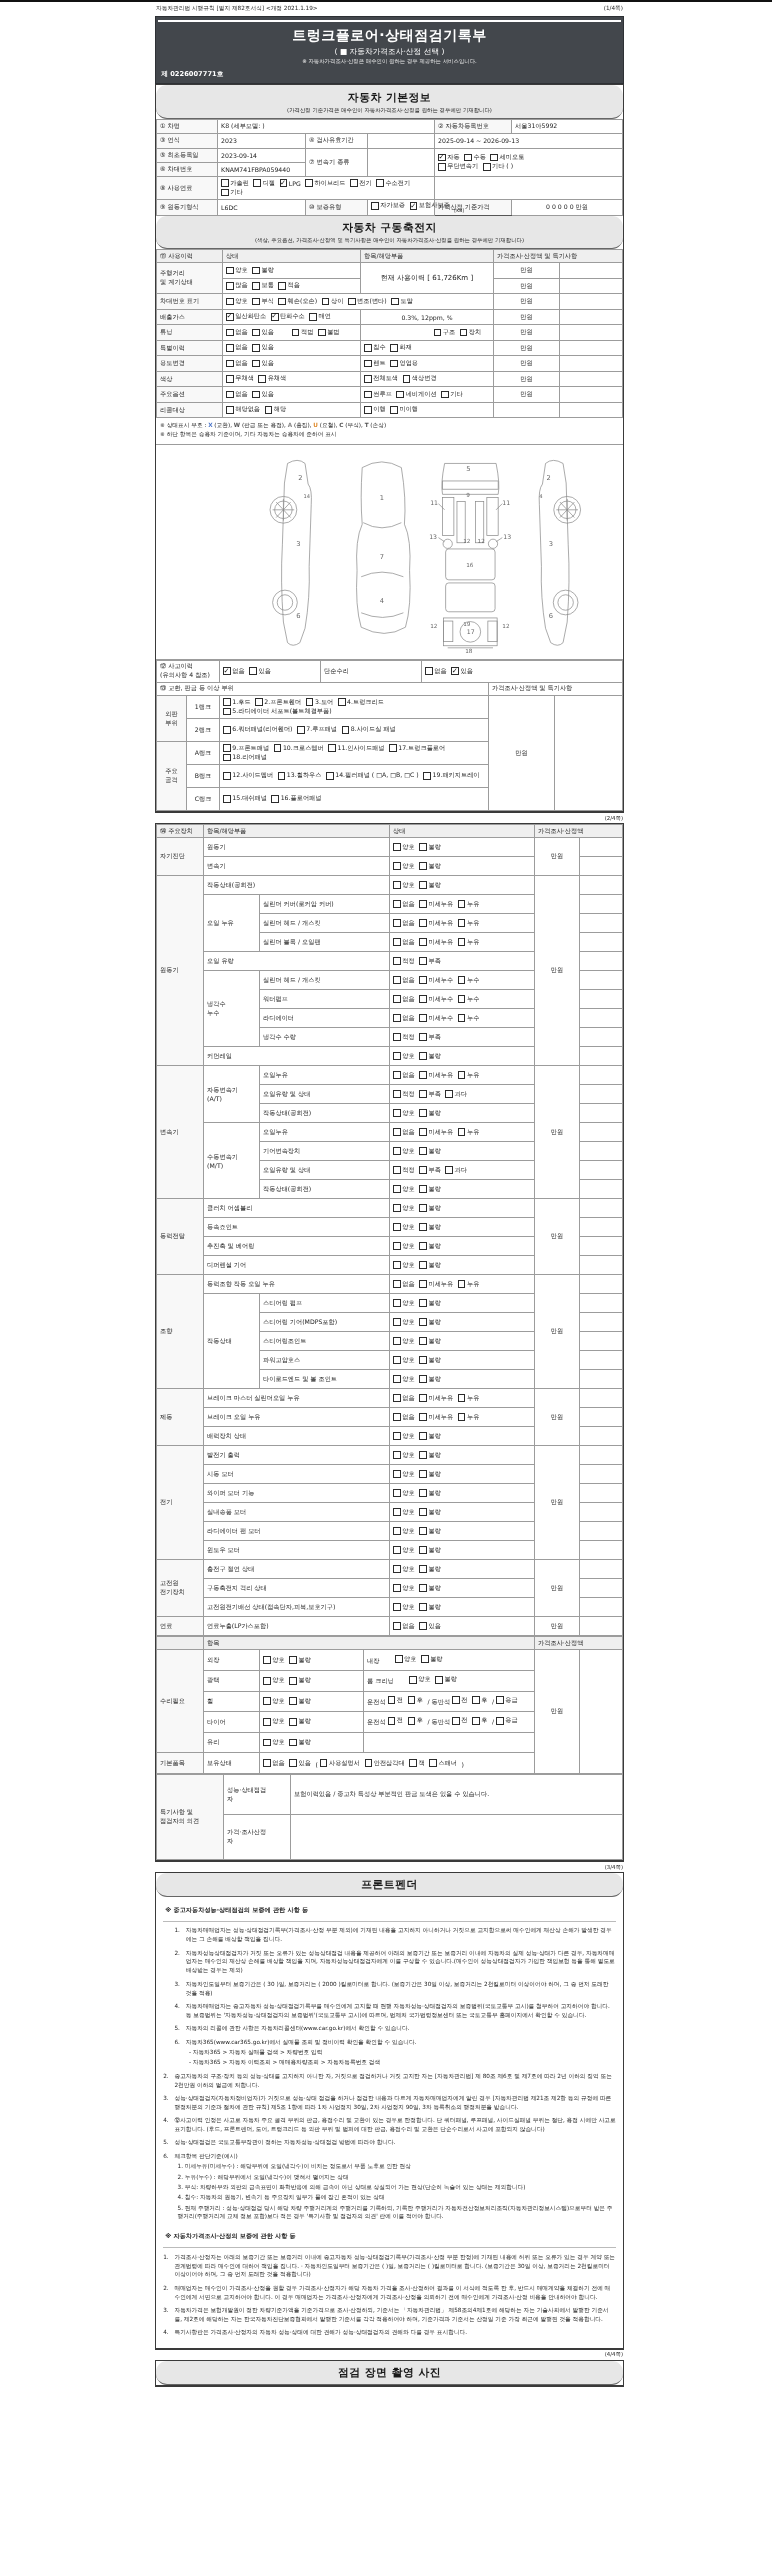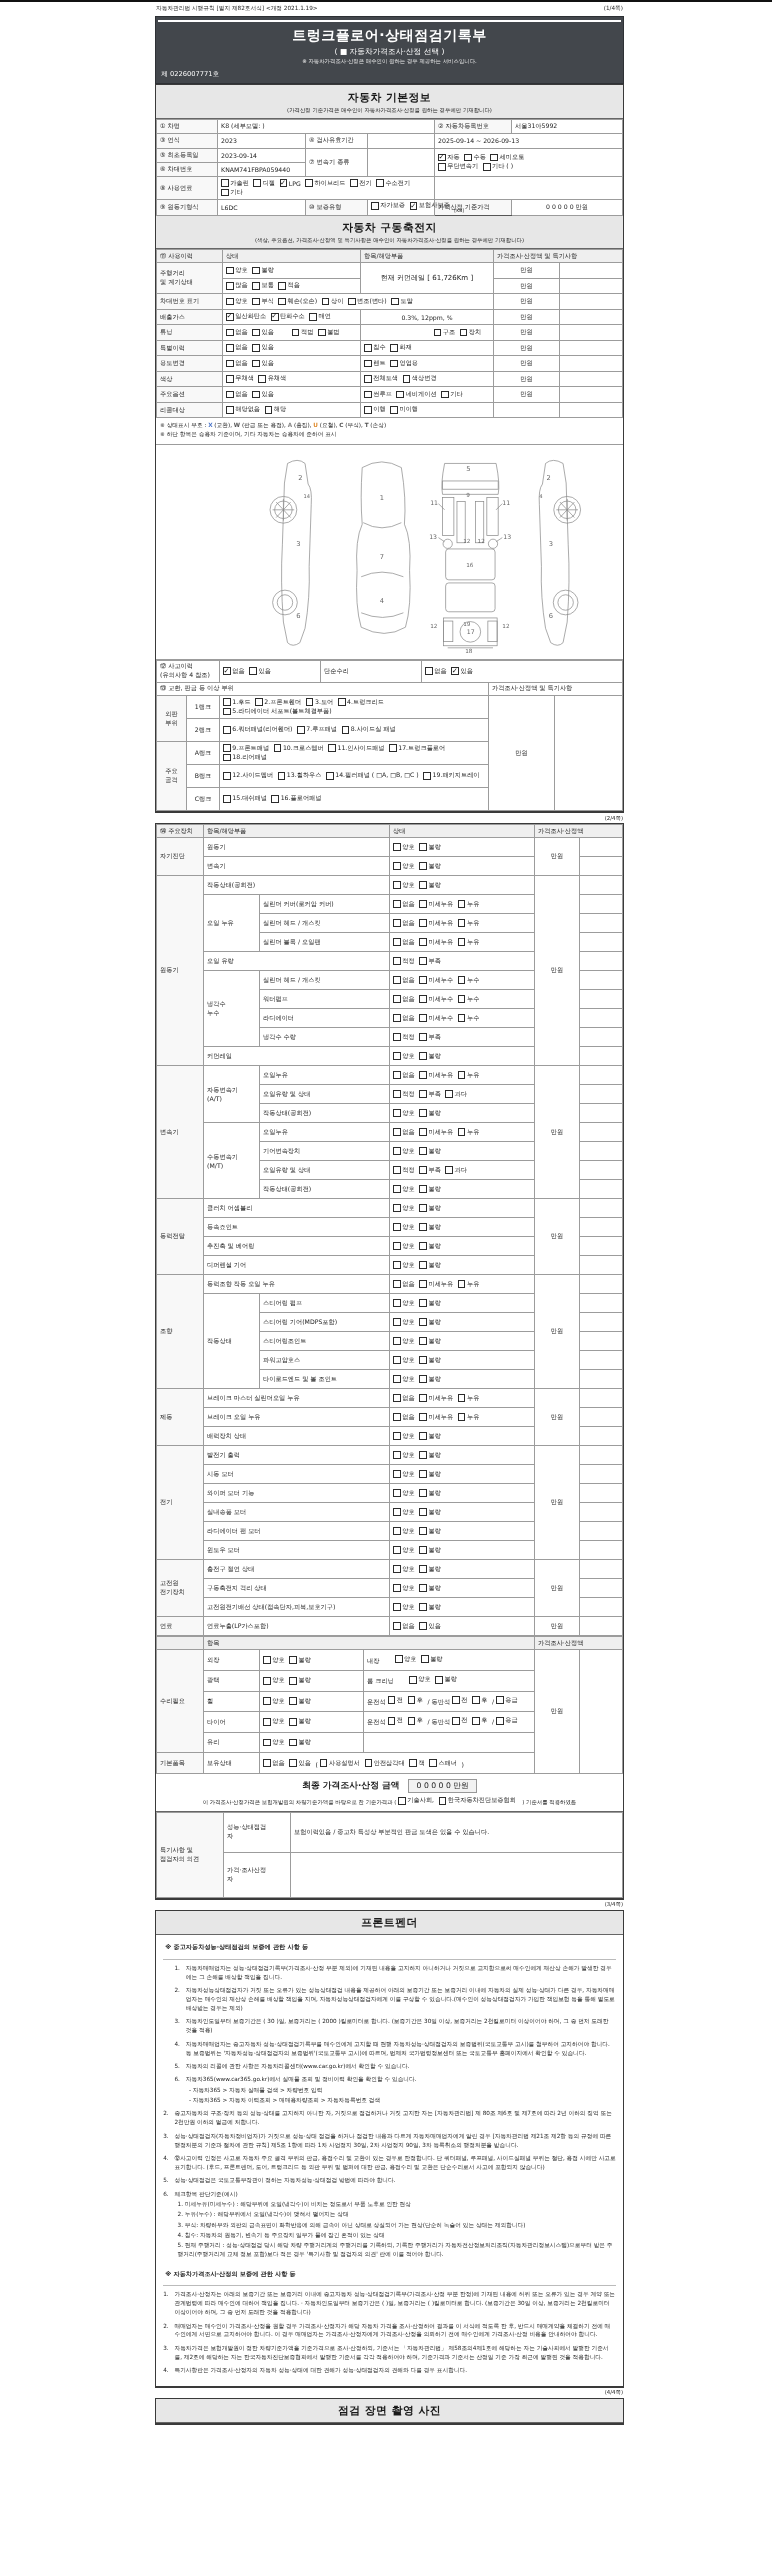--- a/index.html
+++ b/index.html
@@ -10,25 +10,25 @@
   }
   .topline{position:absolute;left:0;top:0;width:773px;height:1.5px;background:#111;}
   .doc{position:absolute;left:155px;top:4.1px;width:469px;}
   .meta-line{display:flex;justify-content:space-between;font-size:5.7px;color:#222;padding:1px 1px 3.1px 1px;}
   
   .hdr{background:#43474c;color:#fff;border:1px solid #2e3135;padding:3.1px 5.2px 4.1px 5.2px;position:relative;}
   .hdr .innerline{height:1.5px;background:#ffffff;margin:0 -3.1px 5.2px -3.1px;}
   .hdr h1{margin:1px 0 2.1px 0;text-align:center;font-size:14px;letter-spacing:0.5px;font-weight:bold;}
   .hdr .sel{text-align:center;font-size:7.7px;margin:1px 0;}
   .hdr .svc{text-align:center;font-size:5.4px;color:#e8e8e8;margin:1px 0 5.2px 0;}
-  .hdr .docno{font-size:6.7px;font-weight:normal;}
+  .hdr .docno{font-size:6.7px;font-weight:bold;}
   
   .pagebox{border:1px solid #3a3a3a;border-bottom:2.6px solid #3a3a3a;background:#fff;}
   .pagemark{text-align:right;font-size:5.4px;padding:1.5px 1px;}
-  .band{background:#e7e7e7;border-bottom:0.8px solid #666;text-align:center;padding:5.2px 2.1px 4.1px 2.1px;}
+  .band{background:#e7e7e7;border-bottom:0.8px solid #666;text-align:center;padding:5.2px 2.1px 4.1px 2.1px;border-radius:11px;}
   .band .bt{font-size:10.8px;font-weight:bold;letter-spacing:0.5px;}
   .band .bs{font-size:5.4px;margin-top:2.1px;color:#222;}
   table{border-collapse:collapse;width:100%;table-layout:fixed;}
   td,th{border:0.5px solid #9c9c9c;font-size:6.2px;padding:1.5px 3.1px;vertical-align:middle;word-break:keep-all;}
   th{font-weight:normal;text-align:left;background:#efefef;}
   .lbl{background:#f8f8f8;}
   .pr{text-align:center;width:46px;}
   .note{width:44px;}
   .center{text-align:center;}
   
@@ -201,21 +201,21 @@
    </tr>
             <tr style="height:15.5px">
               <td class="lbl" rowspan="2">주행거리<br>및 계기상태</td>
               <td class=""><span class="cbw">
                   <span class="cb"></span>
                   <span class="cbl">양호</span>
                 </span><span class="cbw">
                   <span class="cb"></span>
                   <span class="cbl">불량</span>
                 </span></td>
-              <td rowspan="2" class="center" style="font-size:7px">현재 커먼레일 [ 61,726Km ]</td>
+              <td rowspan="2" class="center" style="font-size:7px">현재 사용이력 [ 61,726Km ]</td>
               <td class="pr">만원</td>
               <td class="note"></td>
             </tr>
             <tr style="height:15.5px">
               <td class=""><span class="cbw">
                   <span class="cb"></span>
                   <span class="cbl">많음</span>
                 </span><span class="cbw">
                   <span class="cb"></span>
                   <span class="cbl">보통</span>
@@ -1282,31 +1282,20 @@
                   <span class="cbl">잭</span>
                 </span><span class="cbw">
                   <span class="cb"></span>
                   <span class="cbl">스패너</span>
                 </span><span>)&nbsp;</span></td>
    </tr>
           </tbody>
         </table>
       </div>
 
-    <div class="finalband">
-      <span class="ft">최종 가격조사·산정 금액</span>
-      <span class="amountbox">0 0 0 0 0 만원</span>
-      <div class="fn" id="final-note"><span>이 가격조사·산정가격은 보험개발원의 차량기준가액을 바탕으로 한 기준가격과 (</span> <span class="cbw">
-            <span class="cb"></span>
-            <span class="cbl">기술사회,</span>
-          </span><span class="cbw">
-            <span class="cb"></span>
-            <span class="cbl">한국자동차진단보증협회</span>
-          </span> <span>) 기준서를 적용하였음</span></div>
-    </div>
     <div id="remarks-table">
   <table>
    <colgroup>
             <col style="width:67px">
             <col style="width:67px">
             <col>
           </colgroup>
    <tbody>
             <tr style="height:40px">
     <td class="lbl" rowspan="2">특기사항 및<br>점검자의 의견</td>

